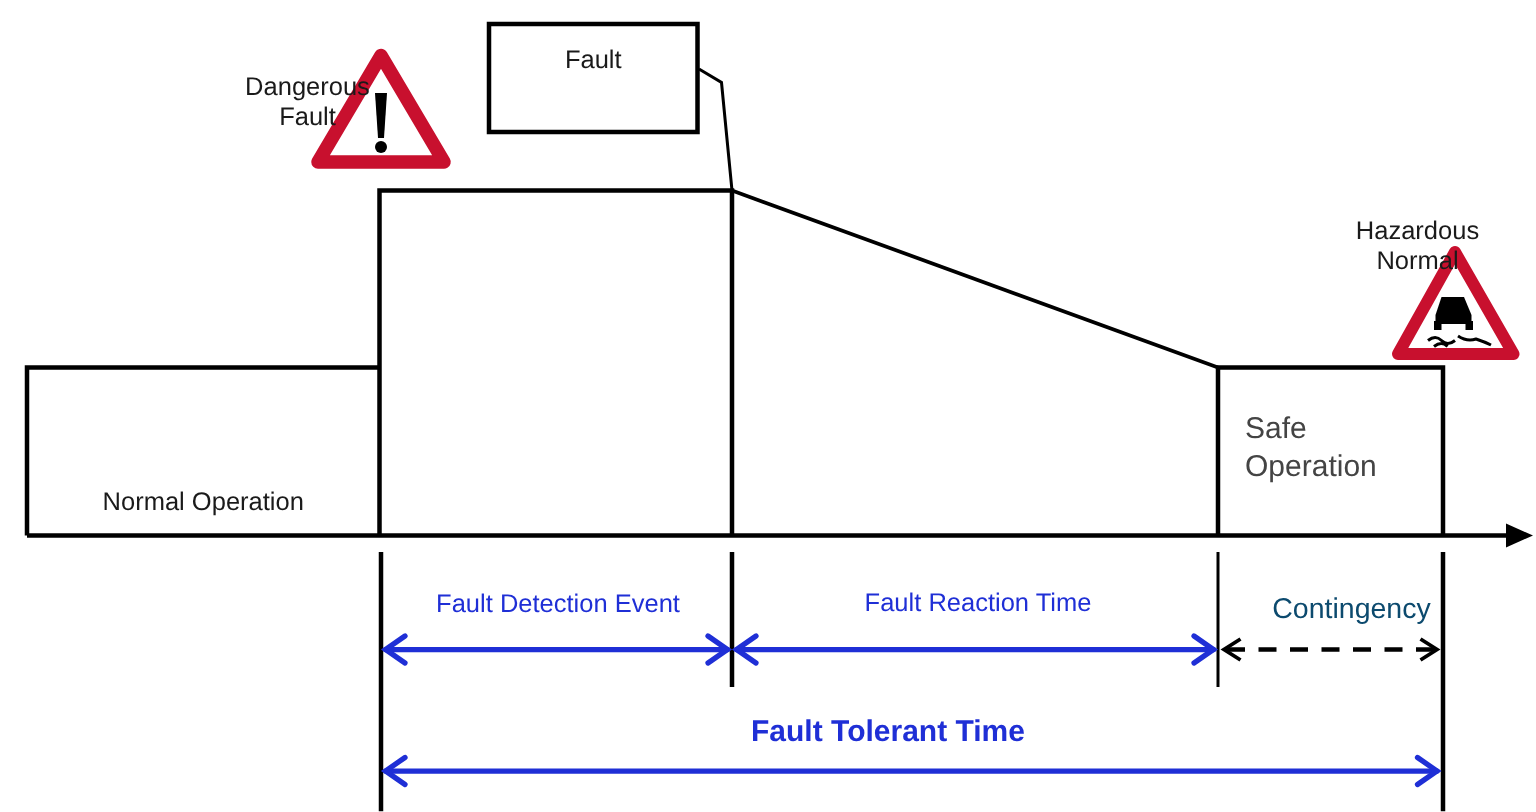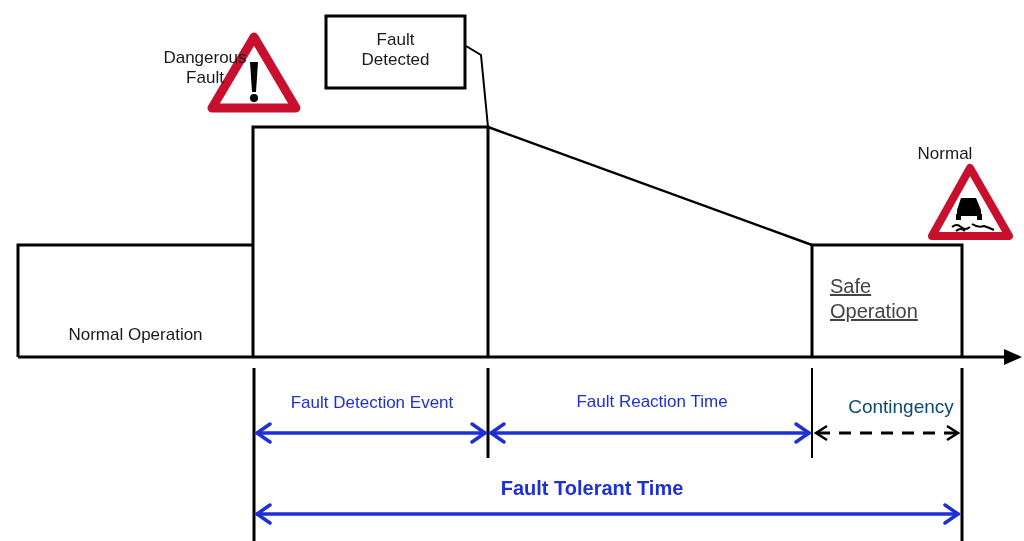--- a/index.html
+++ b/index.html
@@ -77,30 +77,30 @@
   </g>
 </svg>
 
 <div class="lbl" style="left:150px; top:10px; width:110px; font-size:17px;margin-top:38px;">
   <div>Dangerous</div>
   <div>Fault</div>
 </div>
 
 <div class="lbl" style="left:326px; top:30px; width:139px; font-size:17px;">
   <div>Fault</div>
-  <div>Detected</div>
 </div>
 
 <div class="lbl" style="left:890px; top:144px; width:110px; font-size:17px;">
+  <div>Hazardous</div>
   <div>Normal</div>
 </div>
 
 <div class="lbl" style="left:18px; top:291px; width:235px; font-size:17px;margin-top:34px;">Normal Operation</div>
 
-<div class="lbl gray" style="left:830px; top:274px; text-align:left; font-size:20px; line-height:1.25;text-decoration:underline;">
+<div class="lbl gray" style="left:830px; top:274px; text-align:left; font-size:20px; line-height:1.25;">
   <div>Safe</div>
   <div>Operation</div>
 </div>
 
 <div class="lbl blue" style="left:258px; top:393px; width:228px; font-size:17px;">Fault Detection Event</div>
 
 <div class="lbl blue" style="left:492px; top:392px; width:320px; font-size:17px;">Fault Reaction Time</div>
 
 <div class="lbl" style="left:826px; top:396px; width:150px; font-size:19px; text-align:center; color:#0c4a6e;">Contingency</div>
 

